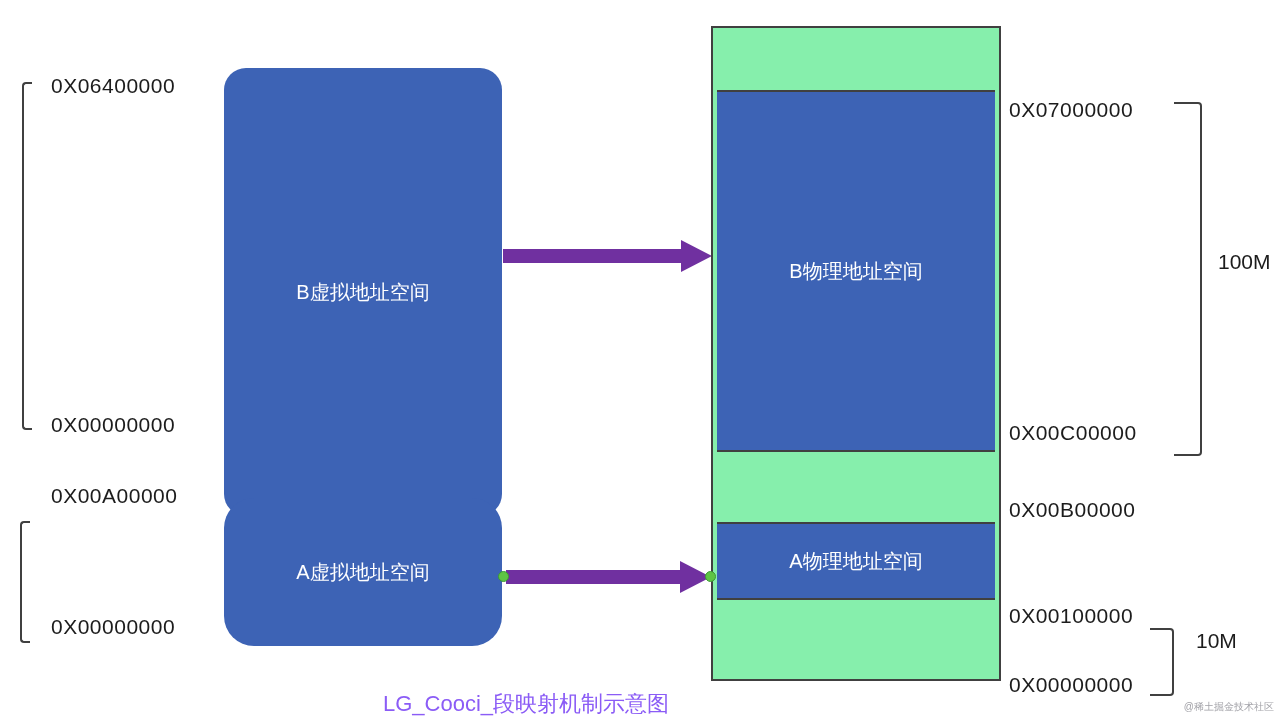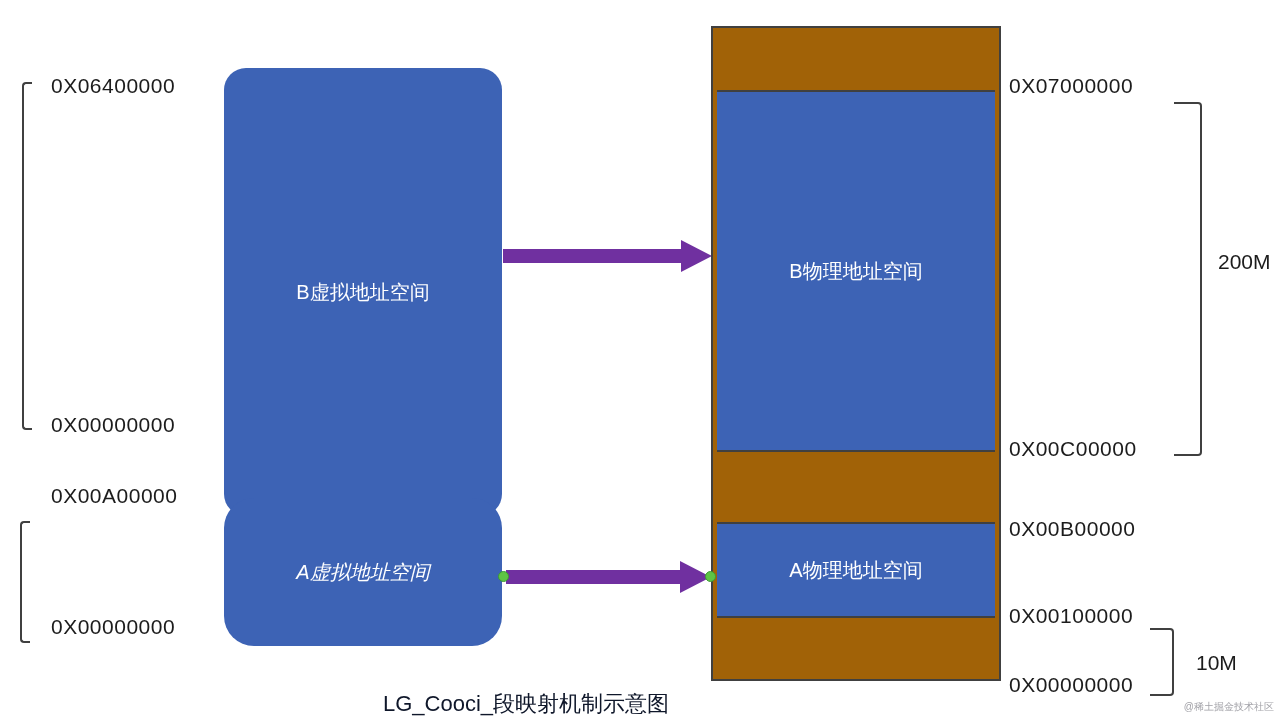--- a/index.html
+++ b/index.html
@@ -5,21 +5,21 @@
   * { margin:4px; padding:0; box-sizing:border-box; }
   html,body { width:1280px; height:720px; background:#ffffff;
               font-family:"Liberation Sans","DejaVu Sans",sans-serif; }
   .canvas { position:relative; width:1280px; height:720px; background:#ffffff; overflow:hidden; }
 
   .addr { position:absolute; font-size:21px; color:#1c1c1c; white-space:nowrap; letter-spacing:0.5px; }
 
   .vbox { position:absolute; background:#3d63b5; color:#ffffff;
           display:flex; align-items:center; justify-content:center; font-size:20px; }
   .vbox-b { left:208px; top:52px;  width:278px; height:448px; border-radius:22px; }
-  .vbox-a { left:208px; top:482px; width:278px; height:148px; border-radius:30px;font-style:italic; }
+  .vbox-a { left:208px; top:482px; width:278px; height:148px; border-radius:30px; }
 
   .bracket { position:absolute; }
   .bracket-left  { border-left:2px solid #404040;  border-top:2px solid #404040; border-bottom:2px solid #404040; border-radius:4px 0 0 4px; }
   .bracket-right { border-right:2px solid #404040; border-top:2px solid #404040; border-bottom:2px solid #404040; border-radius:0 4px 4px 0; }
   .bk-bv  { left:6px;    top:66px;  width:10px; height:348px; }
   .bk-av  { left:4px;    top:505px; width:10px; height:122px; }
   .bk-100 { left:1158px; top:86px;  width:28px; height:354px; }
   .bk-10  { left:1134px; top:612px; width:24px; height:68px; }
 
   .arrow-shaft { position:absolute; height:14px; background:#7030a0; }
@@ -30,30 +30,30 @@
   .head-b  { left:665px; top:224px; }
   .shaft-a { left:490px; top:554px; width:176px; }
   .head-a  { left:664px; top:545px; }
 
   .dot { position:absolute; width:11px; height:11px; border-radius:50%;
          background:#5ec445; border:1px solid #3c9a33; z-index:5; }
   .dot-a-left  { left:482px; top:555px; }
   .dot-a-right { left:689px; top:555px; }
 
   .phys { position:absolute; left:695px; top:10px; width:290px; height:655px;
-          background:#a16207; border:2px solid #404040;text-align:center; }
+          background:#86efac; border:2px solid #404040;text-align:center; }
   .phys-section { position:absolute; left:0; right:0; background:#3d63b5; color:#ffffff;
                   display:flex; align-items:center; justify-content:center; font-size:20px;
                   border-top:2px solid #404040; border-bottom:2px solid #404040; }
   .phys-b { top:58px;  height:362px; }
-  .phys-a { top:490px; height:96px; }
+  .phys-a { top:490px; height:78px; }
 
   .size-label { position:absolute; font-size:21px; color:#1c1c1c; }
   .caption { position:absolute; left:340px; top:673px; width:340px; text-align:center;
-             font-size:22px; color:#0f172a; }
+             font-size:22px; color:#8b5cf6; }
   .watermark { position:absolute; right:14px; top:684px; font-size:10px;
                color:rgba(150,150,156,0.9); }
 </style>
 </head>
 <body>
 
 <div class="canvas">
 
   <div class="bracket bracket-left bk-bv"></div>
   <div class="addr" style="left:35px; top:58px">0X06400000</div>
@@ -82,27 +82,27 @@
 
   <div class="phys">
     <div class="phys-section phys-b">
       <span>B物理地址空间</span>
     </div>
     <div class="phys-section phys-a">
       <span>A物理地址空间</span>
     </div>
   </div>
 
-  <div class="addr" style="left:993px; top:58px">0X07000000</div>
-  <div class="addr" style="left:993px; top:421px">0X00C00000</div>
-  <div class="addr" style="left:993px; top:501px">0X00B00000</div>
+  <div class="addr" style="left:993px; top:82px">0X07000000</div>
+  <div class="addr" style="left:993px; top:405px">0X00C00000</div>
+  <div class="addr" style="left:993px; top:482px">0X00B00000</div>
   <div class="addr" style="left:993px; top:588px">0X00100000</div>
   <div class="addr" style="left:993px; top:657px">0X00000000</div>
 
   <div class="bracket bracket-right bk-100"></div>
-  <div class="size-label" style="left:1202px; top:234px">200M</div>
+  <div class="size-label" style="left:1202px; top:234px">100M</div>
   <div class="bracket bracket-right bk-10"></div>
-  <div class="size-label" style="left:1180px; top:635px">10M</div>
+  <div class="size-label" style="left:1180px; top:613px">10M</div>
 
   <div class="caption">LG_Cooci_段映射机制示意图</div>
   <div class="watermark">@稀土掘金技术社区</div>
 
 </div>
 
 </body></html>

